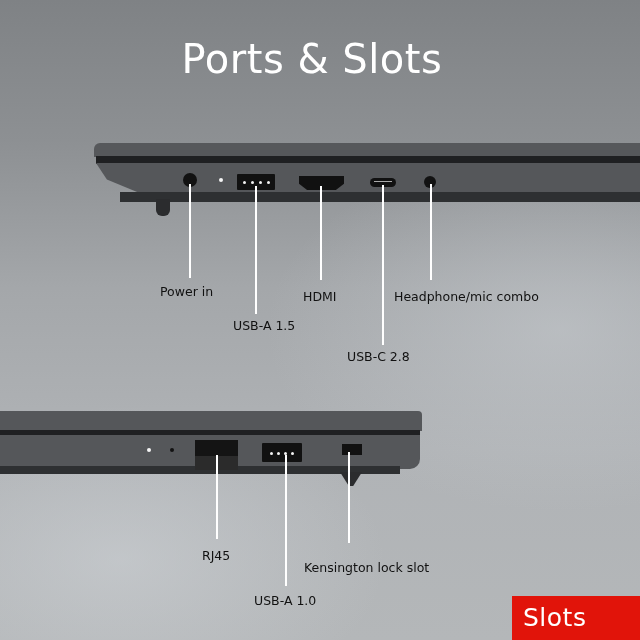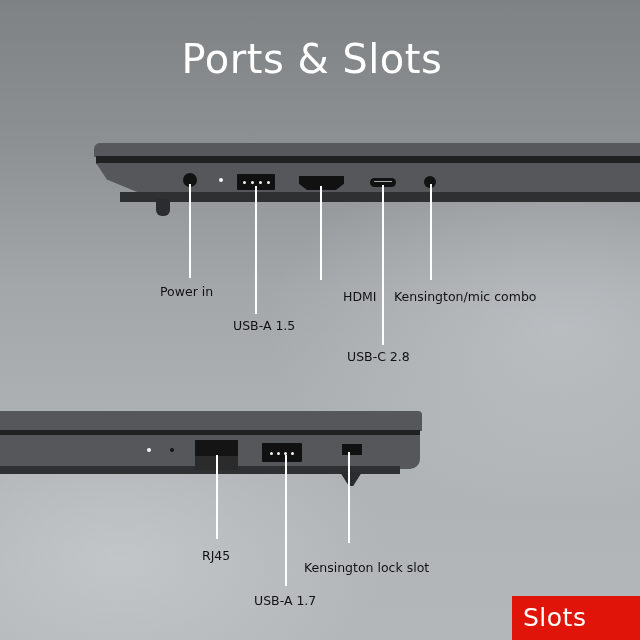--- a/index.html
+++ b/index.html
@@ -73,23 +73,23 @@
 </div>
 
 <div class="leader" style="left:189px;top:184px;height:94px;"></div>
 <div class="leader" style="left:255px;top:186px;height:128px;"></div>
 <div class="leader" style="left:320px;top:186px;height:94px;"></div>
 <div class="leader" style="left:382px;top:185px;height:160px;"></div>
 <div class="leader" style="left:430px;top:184px;height:96px;"></div>
 
 <div class="label" style="left:160px;top:284px;">Power in</div>
 <div class="label" style="left:233px;top:318px;">USB-A 1.5</div>
-<div class="label" style="left:303px;top:289px;margin-left:40px;">HDMI</div>
+<div class="label" style="left:303px;top:289px;">HDMI</div>
 <div class="label" style="left:347px;top:349px;">USB-C 2.8</div>
-<div class="label" style="left:394px;top:289px;">Kensington/mic combo</div>
+<div class="label" style="left:394px;top:289px;">Headphone/mic combo</div>
 
 <div class="laptop" style="left:0;top:0;width:640px;height:640px;pointer-events:none;">
   <div class="lid" style="left:0;top:411px;width:422px;height:20px;border-radius:0 4px 0 0;background:#55575a;"></div>
   <div class="seam" style="left:0;top:430px;width:420px;height:6px;"></div>
   <div class="body-side" style="left:0;top:435px;width:420px;height:34px;background:#55575a;border-radius:0 0 10px 0;"></div>
   <div class="base" style="left:0;top:466px;width:400px;height:8px;"></div>
   <div class="foot" style="left:340px;top:472px;width:22px;height:14px;clip-path:polygon(0 0,100% 0,60% 100%,40% 100%);"></div>
 
   <div class="port led" style="left:147px;top:448px;width:4px;height:4px;"></div>
   <div class="port round" style="left:170px;top:448px;width:4px;height:4px;"></div>
@@ -101,16 +101,16 @@
     <span class="pin" style="left:29px"></span>
   </div>
   <div class="port lock" style="left:342px;top:444px;width:20px;height:11px;"></div>
 </div>
 
 <div class="leader" style="left:216px;top:455px;height:84px;"></div>
 <div class="leader" style="left:285px;top:455px;height:131px;"></div>
 <div class="leader" style="left:348px;top:452px;height:91px;"></div>
 
 <div class="label" style="left:202px;top:548px;">RJ45</div>
-<div class="label" style="left:254px;top:593px;">USB-A 1.7</div>
+<div class="label" style="left:254px;top:593px;">USB-A 1.0</div>
 <div class="label" style="left:304px;top:560px;">Kensington lock slot</div>
 
 <div class="brand">Slots</div>
 
 </body></html>

